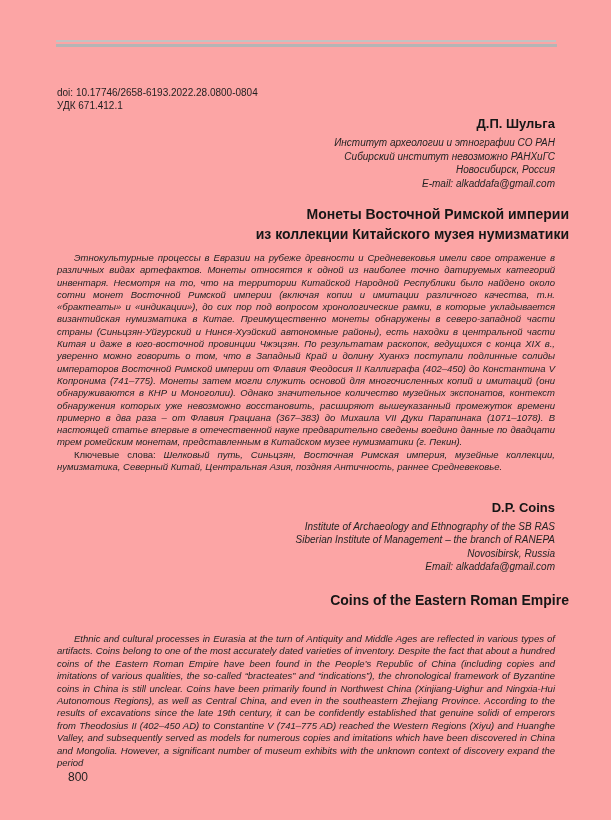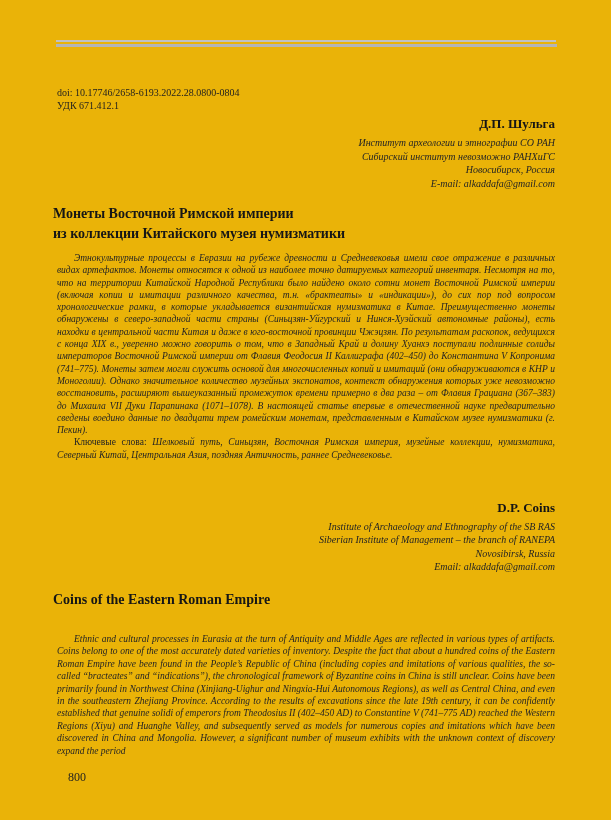--- a/index.html
+++ b/index.html
@@ -4,22 +4,22 @@
 <style>
   html, body {
     margin: 0;
     padding: 0;
     background: #ffffff;
   }
   .page {
     position: relative;
     width: 611px;
     height: 820px;
-    background: #eab308;
-    font-family: Liberation Serif, serif;
+    background: #fca5a5;
+    font-family: Liberation Sans, sans-serif;
     color: #222222;
     overflow: hidden;
   }
   .abs { position: absolute; }
 
   
   .rule-top    { left: 56px; top: 40px; width: 500px; height: 2px; background: #c2c2c2; }
   .rule-bottom { left: 56px; top: 44px; width: 501px; height: 3px; background: #b5b5b5; }
 
   
@@ -27,21 +27,21 @@
 
   
   .author-block { left: 57px; width: 498px; text-align: right; }
   .author-name  { font-weight: bold; font-size: 13px; line-height: 13px; color: #151515; margin-bottom: 6px; }
   .affil-line   { font-style: italic; font-size: 10px; line-height: 13.5px; color: #242424; }
   .ru-author-block { top: 117px; }
   .en-author-block { top: 501px; }
   .en-author-block .affil-line { line-height: 13.3px; }
 
   
-  .title-block { left: 53px; width: 498px; text-align: left; font-weight: bold; color: #161616; }
+  .title-block { left: 71px; width: 498px; text-align: right; font-weight: bold; color: #161616; }
   .ru-title { top: 204px; font-size: 14px; line-height: 20px; }
   .en-title { top: 590px; font-size: 14px; line-height: 20px; }
 
   
   .abstract-block { left: 57px; width: 498px; }
   .ru-abstract-block { top: 252px; }
   .en-abstract-block { top: 633px; }
   .abstract-text {
     margin: 0;
     font-style: italic;

